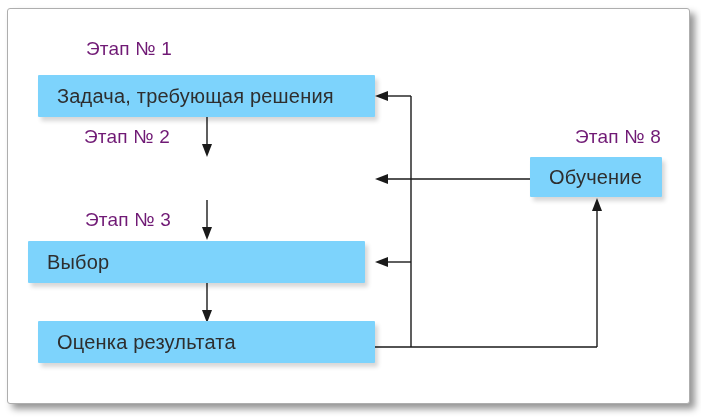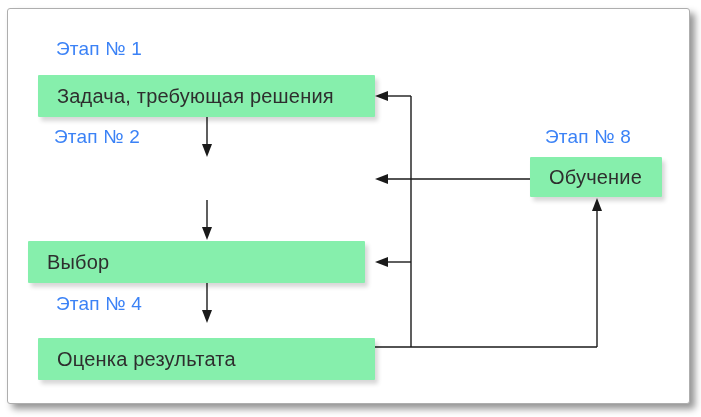--- a/index.html
+++ b/index.html
@@ -23,43 +23,44 @@
     width: 681px;
     height: 394px;
     background: #ffffff;
     border: 1px solid #aeaeae;
     border-radius: 3px;
     box-shadow: 5px 5px 7px rgba(0,0,0,0.42);
   }
   .stage-label {
     position: absolute;
     font-size: 19px;
-    color: #3b82f6;
+    color: #701a75;
     letter-spacing: 0.2px;
     white-space: nowrap;
+    margin-left: 30px;
   }
   .stage-box {
     position: absolute;
-    background: #86efac;
+    background: #7dd3fc;
     box-shadow: 3px 4px 4px rgba(0,0,0,0.16);
     border-radius: 1px;
     display: flex;
     align-items: center;
     font-size: 20px;
     color: #2e2e2e;
     letter-spacing: 0.2px;
     white-space: nowrap;
   }
   .stage-box .box-text {
     padding-left: 19px;
   }
   #box1 { left: 38px; top: 75px;  width: 337px; height: 42px; }
   #box2 { left: 38px; top: 158px; width: 337px; height: 42px; }
   #box3 { left: 28px; top: 241px; width: 337px; height: 42px; }
-  #box4 { left: 38px; top: 338px; width: 337px; height: 42px; }
+  #box4 { left: 38px; top: 321px; width: 337px; height: 42px; }
   #box5 { left: 530px; top: 157px; width: 132px; height: 40px; }
   #label1 { left: 56px;  top: 38px; }
   #label2 { left: 54px;  top: 126px; text-align: center; }
   #label3 { left: 55px;  top: 209px; }
   #label4 { left: 56px;  top: 293px; }
   #label5 { left: 545px; top: 126px; }
   svg.connectors {
     position: absolute;
     left: 0;
     top: 0;
@@ -121,21 +122,21 @@
     </g>
 
     <g>
       <line x1="597" y1="347" x2="597" y2="211"></line>
       <polygon points="597,198 592,211 602,211"></polygon>
     </g>
   </svg>
 
   <div class="stage-label" id="label1">Этап № 1</div>
   <div class="stage-label" id="label2">Этап № 2</div>
-  <div class="stage-label" id="label4">Этап № 4</div>
+  <div class="stage-label" id="label3">Этап № 3</div>
   <div class="stage-label" id="label5">Этап № 8</div>
 
   <div class="stage-box" id="box1">
     <span class="box-text">Задача, требующая решения</span>
   </div>
   <div class="stage-box" id="box3">
     <span class="box-text">Выбор</span>
   </div>
   <div class="stage-box" id="box4">
     <span class="box-text">Оценка результата</span>

